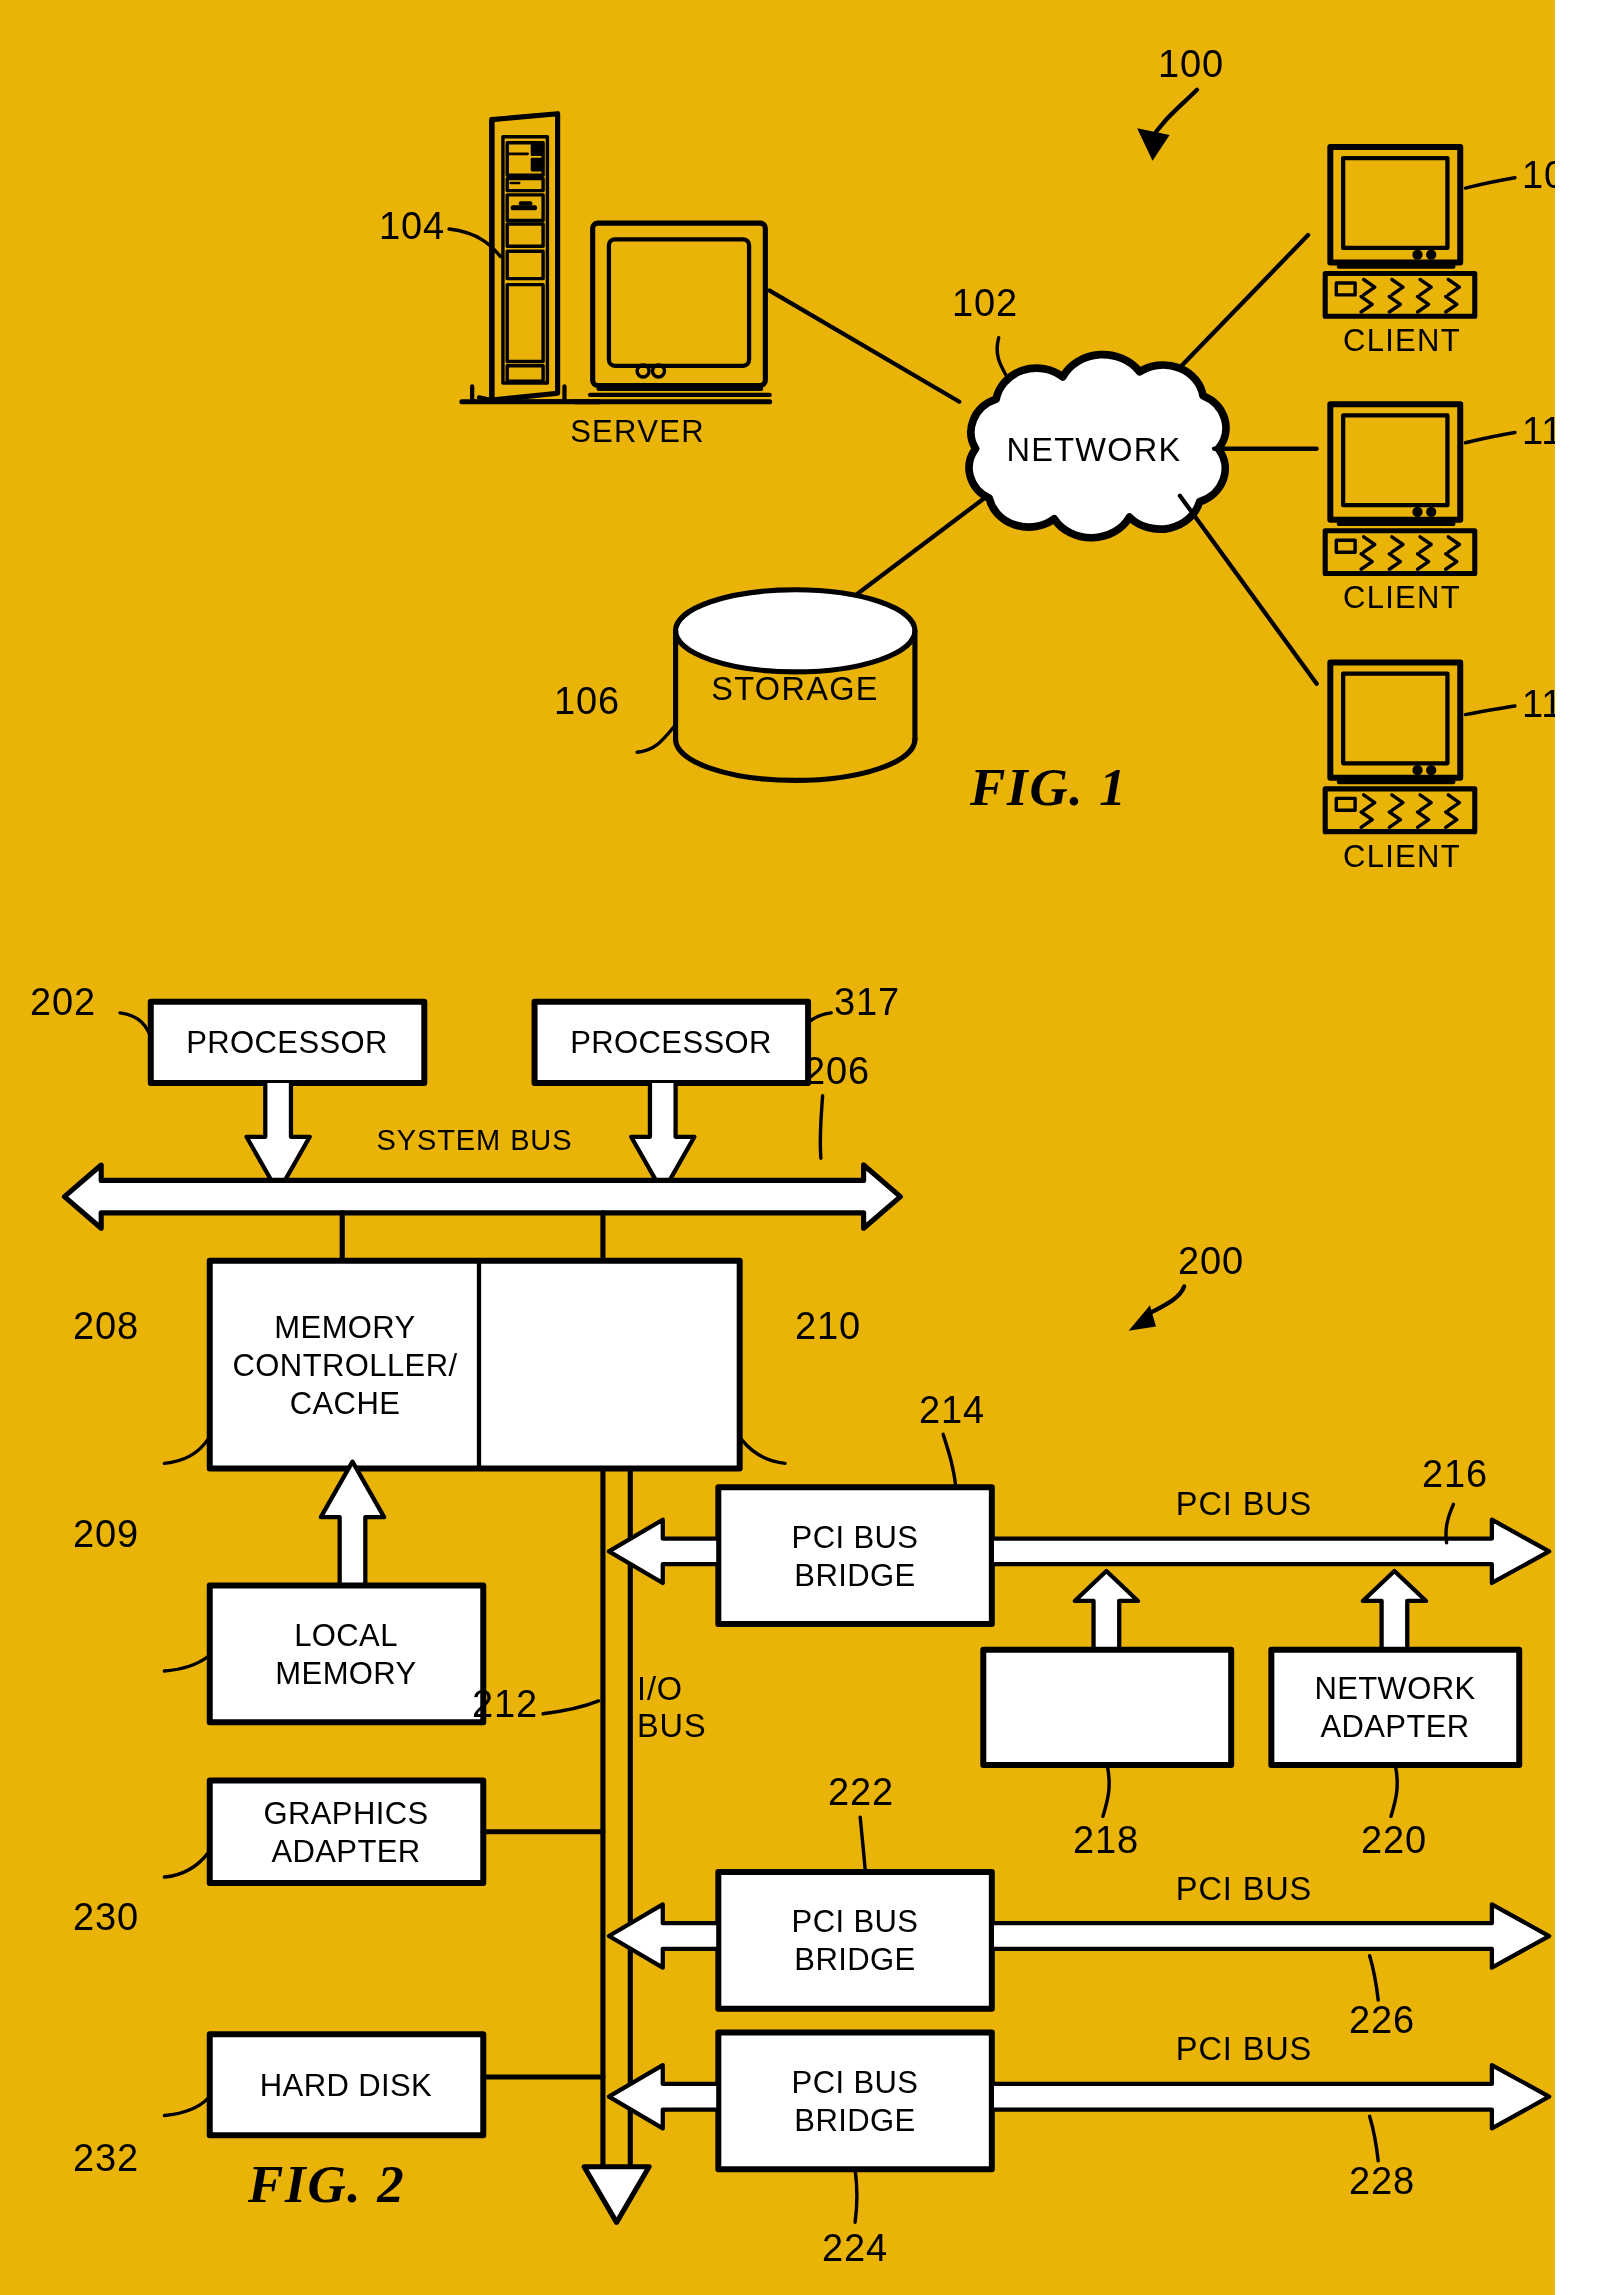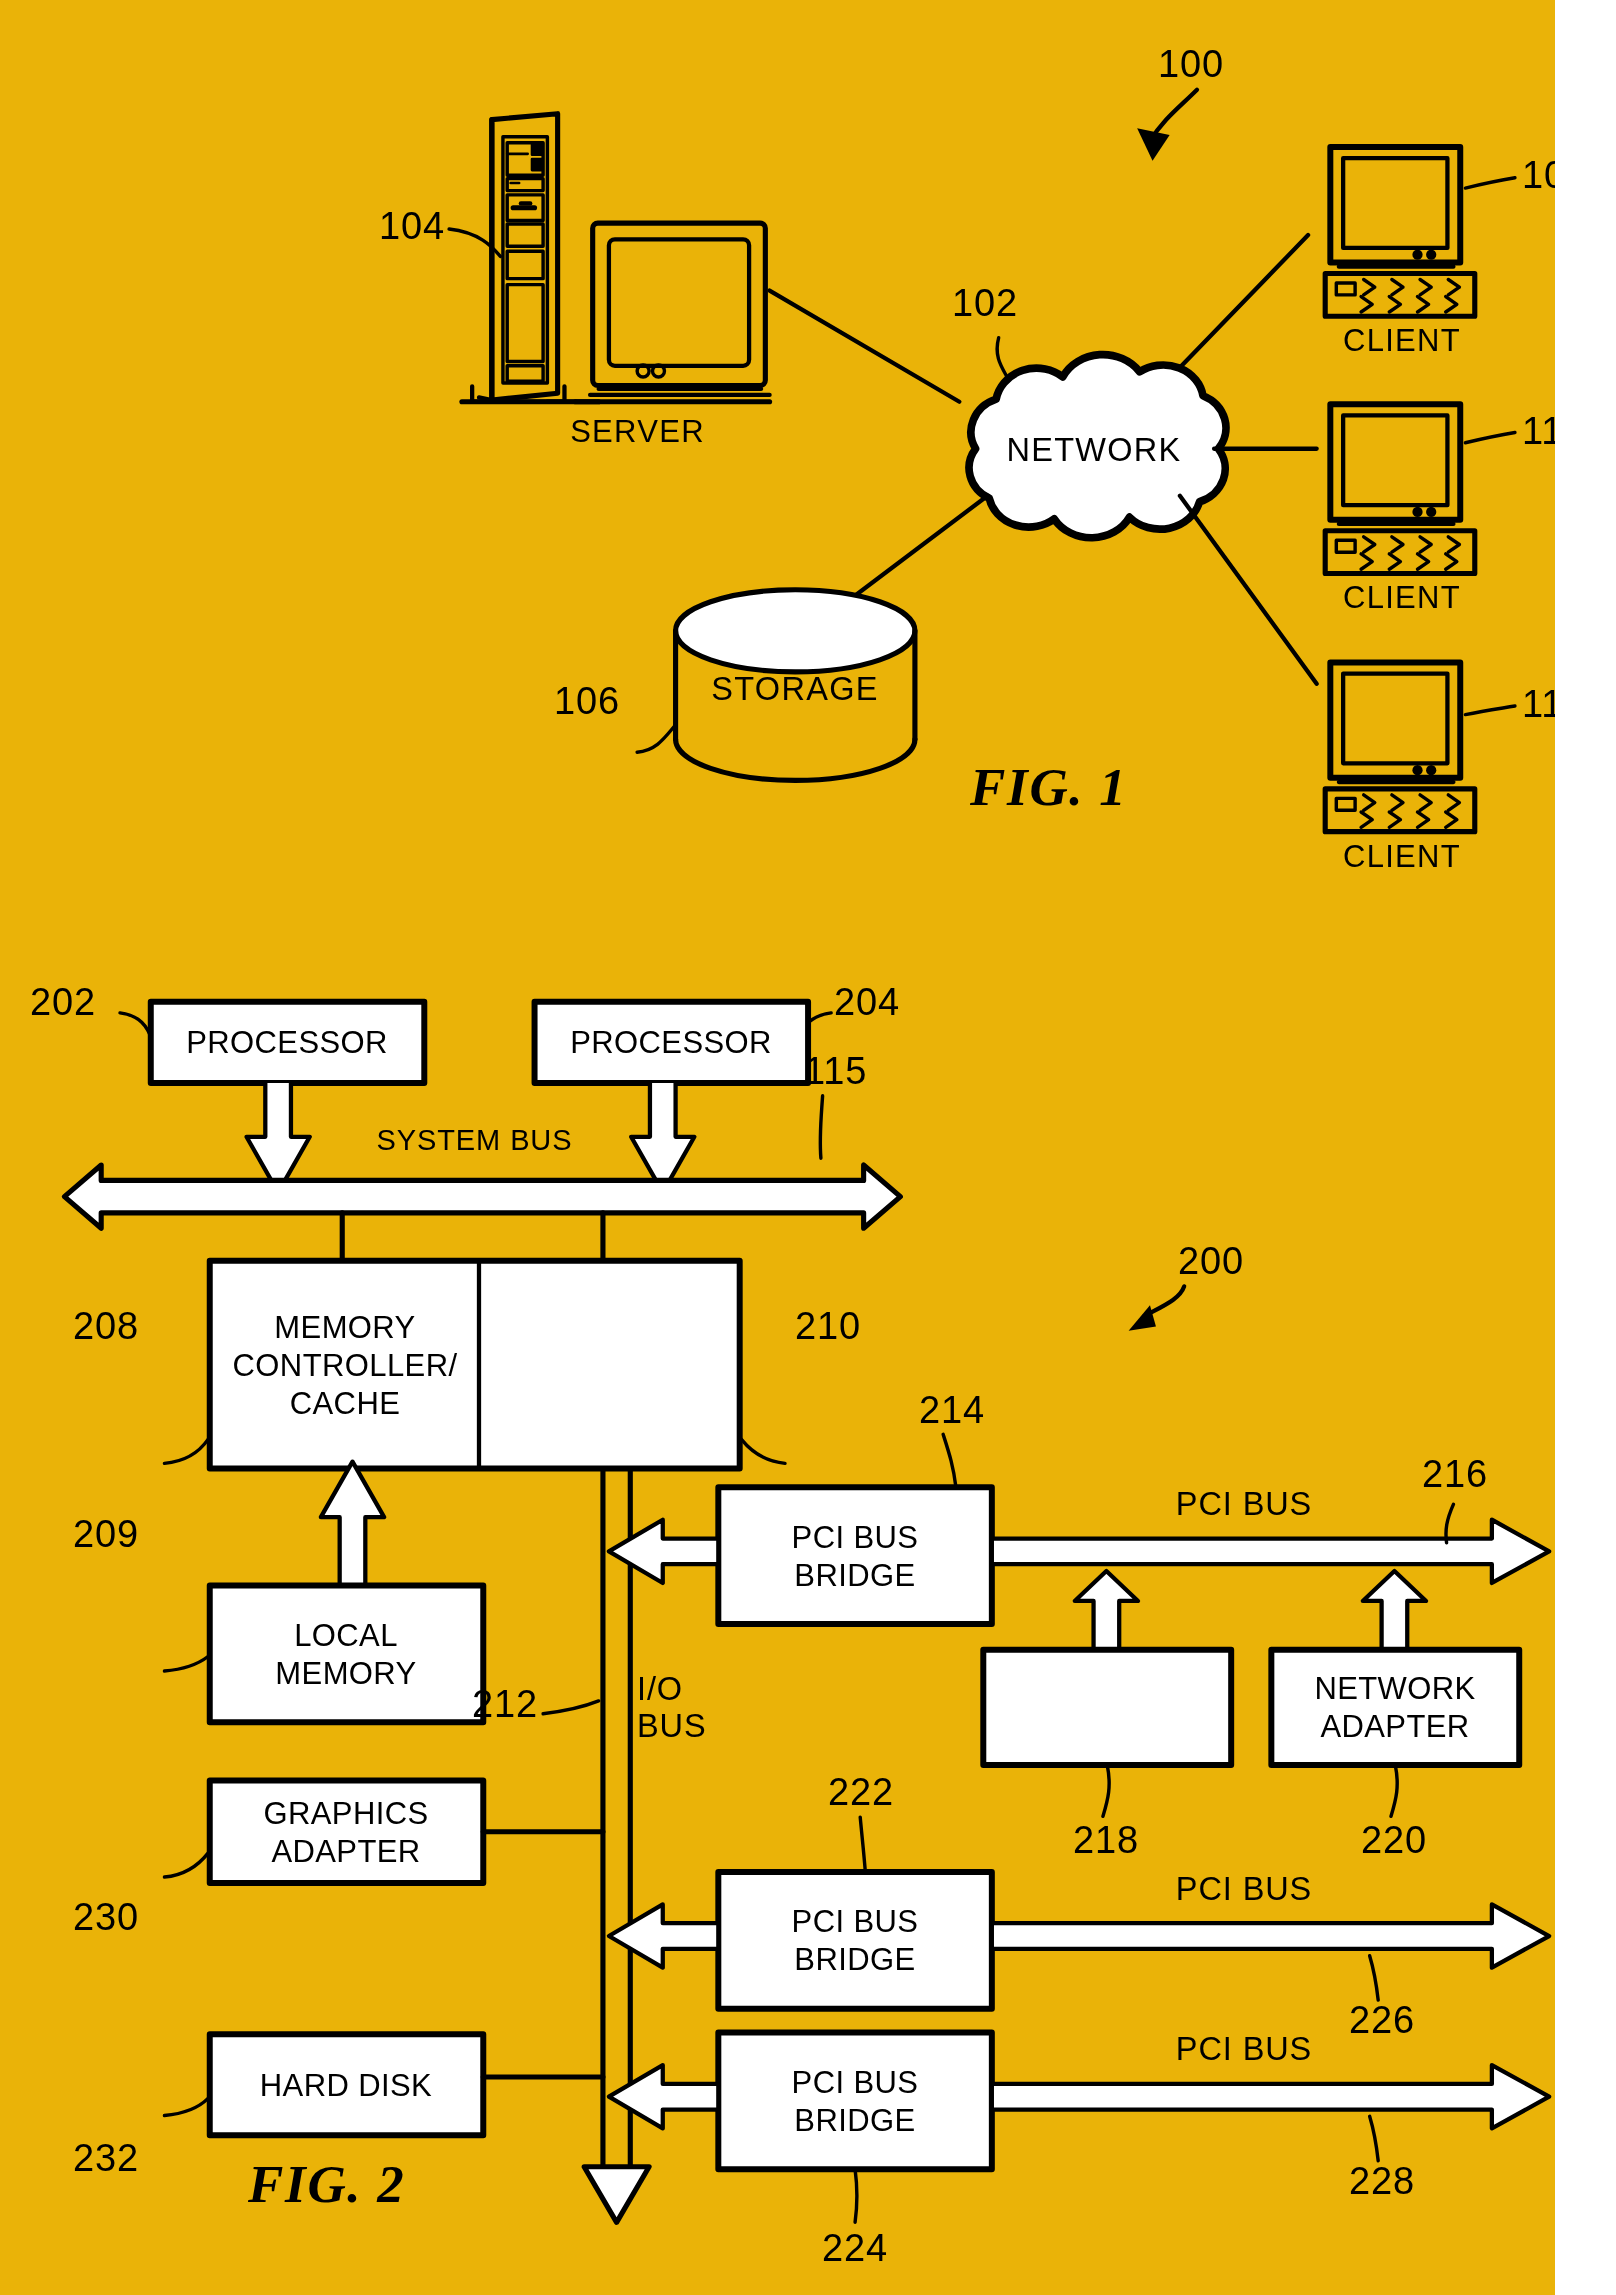--- a/index.html
+++ b/index.html
@@ -357,25 +357,25 @@
   <div class="devlabel" style="left:1291px; top:580px; width:222px;">CLIENT</div>
 
   <div class="lbl ref" style="left:1522px; top:683px;">112</div>
   <div class="devlabel" style="left:1291px; top:839px; width:222px;">CLIENT</div>
 
   <div class="figtitle" style="left:970px; top:757px;">FIG. 1</div>
 
   <div class="lbl ref" style="left:30px; top:981px;">202</div>
   <div class="boxtext" style="left:150px; top:1002px; width:274px; height:81px;">PROCESSOR</div>
 
-  <div class="lbl ref" style="left:834px; top:981px;">204</div>
+  <div class="lbl ref" style="left:834px; top:981px;">317</div>
   <div class="boxtext" style="left:534px; top:1002px; width:274px; height:81px;">PROCESSOR</div>
 
   <div class="buslabel" style="left:329px; top:1124px; width:291px; font-size:29px;">SYSTEM BUS</div>
-  <div class="lbl ref" style="left:804px; top:1050px;">115</div>
+  <div class="lbl ref" style="left:804px; top:1050px;">206</div>
 
   <div class="lbl ref" style="left:73px; top:1305px;">208</div>
   <div class="boxtext" style="left:214px; top:1274px; width:262px; height:184px; flex-direction:column;">
     <span>MEMORY</span>
     <span>CONTROLLER/</span>
     <span>CACHE</span>
   </div>
 
   <div class="lbl ref" style="left:795px; top:1305px;">210</div>
 

